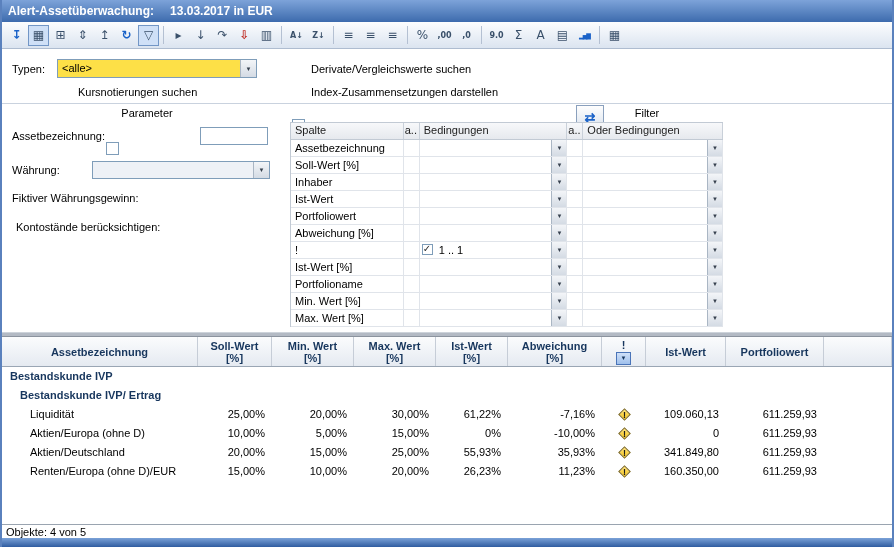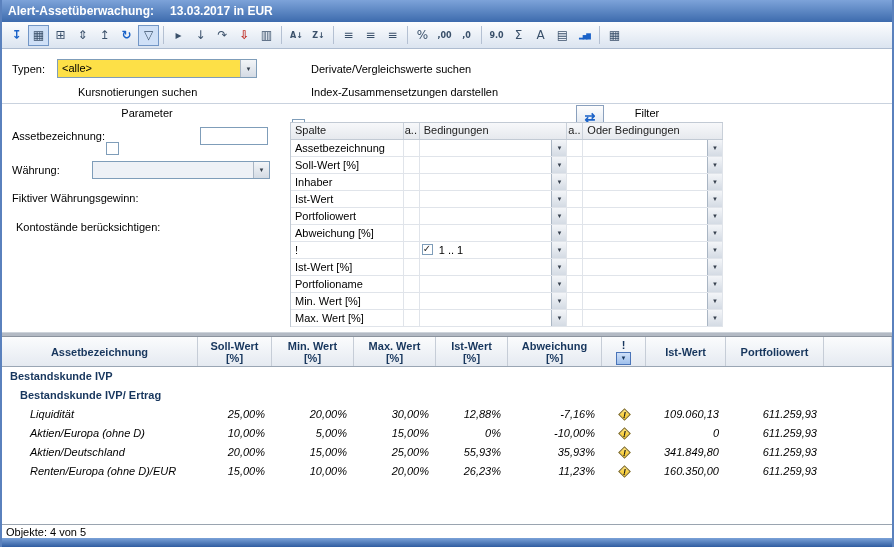--- a/index.html
+++ b/index.html
@@ -69,21 +69,21 @@
   
   .res { left:0; top:337px; right:0; font-size:11px; }
   .rh { display:flex; height:30px; background:linear-gradient(#fbfcfd,#e5eaf1); border-bottom:1px solid #9aa6b4; }
   .rhc { display:flex; flex-direction:column; align-items:center; justify-content:center;
          border-right:1px solid #c6cdd7; font-weight:bold; color:#17365d; line-height:12px; overflow:hidden; }
   .w0{width:196px;} .w1{width:74px;} .w2{width:82px;} .w3{width:82px;} .w4{width:72px;}
   .w5{width:94px;} .w6{width:44px;} .w7{width:80px;} .w8{width:98px;} .wfill{flex:1;}
   .hdrop { width:15px; height:13px; background:linear-gradient(#cfe0f8,#9fc0ec); border:1px solid #4a74b8; margin-top:1px; position:relative; }
   .hdrop::after { content:"▼"; position:absolute; left:50%; top:50%; transform:translate(-50%,-50%); font-size:6px; color:#17365d; }
   .rr { display:flex; height:19px; align-items:flex-start; }
-  .rc { overflow:hidden; white-space:nowrap; height:100%; line-height:19px;font-style:italic; }
+  .rc { overflow:hidden; white-space:nowrap; height:100%; line-height:19px; }
   .num { text-align:right; padding-right:7px; }
   .nm { padding-left:28px; }
   .grp { font-weight:bold; color:#17365d; line-height:19px; }
   .g1 { padding-left:8px; }
   .g2 { padding-left:18px; }
   .ctr { display:flex; justify-content:center; align-items:center; }
   .diamond { width:9px; height:9px; background:linear-gradient(135deg,#ffe27a,#f5c41c); border:1px solid #77621a;
              transform:rotate(45deg); position:relative; }
   .diamond::after { content:"!"; position:absolute; left:50%; top:50%; transform:translate(-50%,-50%) rotate(-45deg);
                     font-size:9px; font-weight:bold; color:#1c1c1c; line-height:1; }
@@ -389,21 +389,21 @@
       </div>
     <div class="rr grp g2">
         <span>Bestandskunde IVP/ Ertrag</span>
       </div>
 
     <div class="rr">
       <div class="rc w0 nm">Liquidität</div>
       <div class="rc w1 num">25,00%</div>
       <div class="rc w2 num">20,00%</div>
       <div class="rc w3 num">30,00%</div>
-      <div class="rc w4 num">12,88%</div>
+      <div class="rc w4 num">61,22%</div>
       <div class="rc w5 num">-7,16%</div>
       <div class="rc w6 ctr">
           <span class="diamond"></span>
         </div>
       <div class="rc w7 num">109.060,13</div>
       <div class="rc w8 num">611.259,93</div>
     </div>
 
     <div class="rr">
       <div class="rc w0 nm">Aktien/Europa (ohne D)</div>

